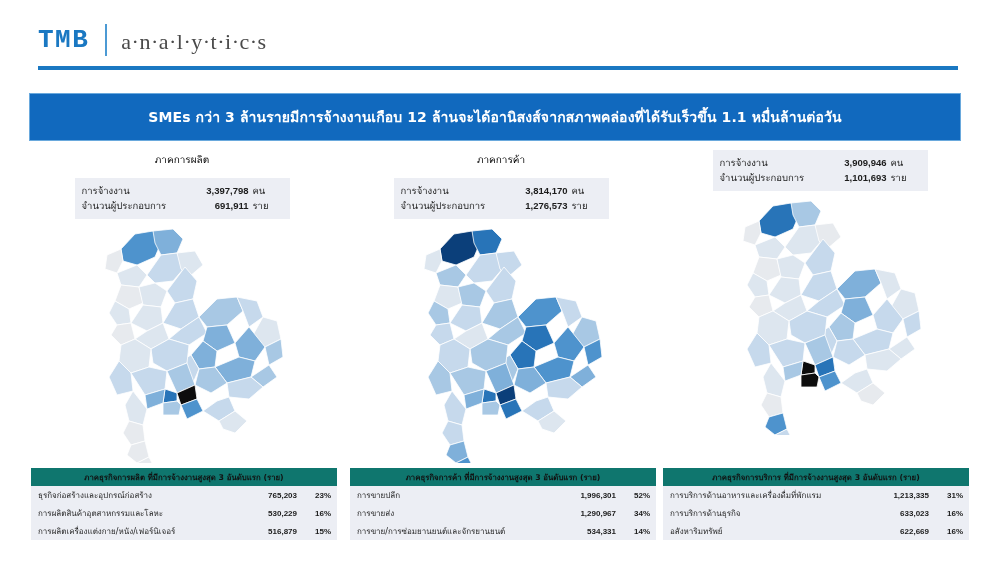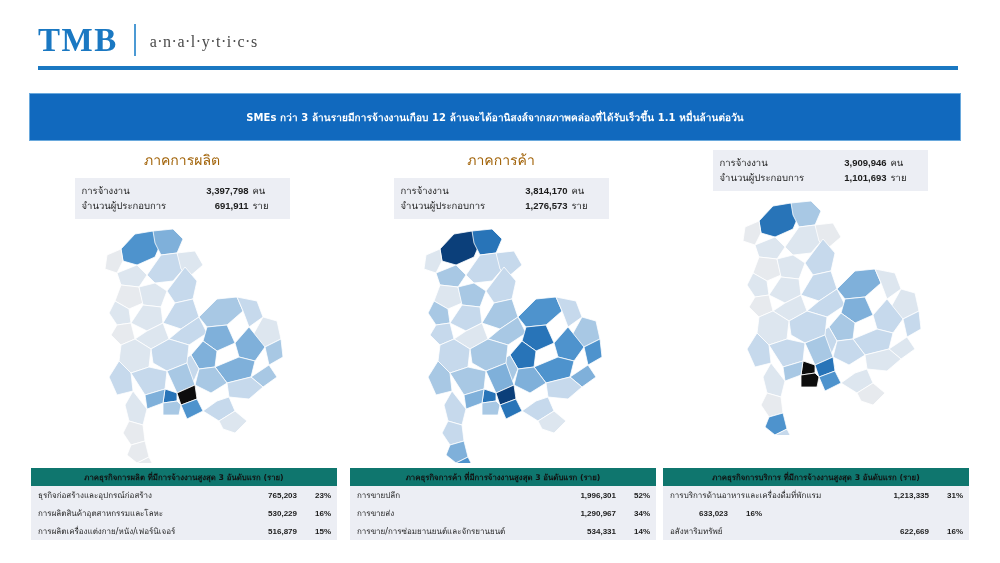--- a/index.html
+++ b/index.html
@@ -31,36 +31,36 @@
   }
   #logo-wrap {
     position: absolute;
     left: 38px;
     top: 22px;
     display: flex;
     align-items: center;
     height: 36px;
   }
   #logo-tmb {
-    font-family: Liberation Serif, serif;
-    font-weight: bold;
-    font-size: 33px;
+    font-family: Liberation Mono, monospace;
+    font-weight: bold;
+    font-size: 26px;
     letter-spacing: 1.5px;
     color: #1a78c2;
     line-height: 1;
   }
   #logo-divider {
     width: 2px;
     height: 32px;
     background: #4c9ad4;
     margin: 0 14px 0 16px;
   }
   #logo-analytics {
     font-family: "Liberation Serif", "DejaVu Serif", serif;
-    font-size: 16px;
+    font-size: 22px;
     color: #4a4a4a;
     letter-spacing: 0.5px;
     line-height: 1;
     padding-top: 4px;
   }
   #header-rule {
     position: absolute;
     left: 38px;
     top: 66px;
     width: 920px;
@@ -76,42 +76,42 @@
     width: 930px;
     height: 46px;
     background: #1169be;
     display: flex;
     align-items: center;
     justify-content: center;
     box-shadow: 0 0 0 1px #6aa9dd;
   }
   #banner-text {
     color: #ffffff;
-    font-size: 10px;
+    font-size: 14px;
     font-weight: bold;
     letter-spacing: 0.1px;
     text-align: center;
     padding: 0 10px;
     white-space: nowrap;
   }
 
   
   .column {
     position: absolute;
     top: 150px;
     width: 320px;
   }
   #col-0 { left: 22px; }
   #col-1 { left: 341px; }
   #col-2 { left: 660px; }
 
   .col-title {
     text-align: center;
-    font-size: 14px;
-    color: #a16207;
+    font-size: 10px;
+    color: #000000;
     font-weight: normal;
     margin-bottom: 8px;
     height: 20px;
     line-height: 20px;
   }
 
   .stat-box {
     margin: 0 auto;
     width: 215px;
     background: #eceef4;
@@ -447,20 +447,21 @@
   </div>
 
   <div class="rank-table" id="tbl-2">
     <div class="rank-head">ภาคธุรกิจการบริการ ที่มีการจ้างงานสูงสุด 3 อันดับแรก (ราย)</div>
     <div class="rank-row">
       <span class="rank-name">การบริการด้านอาหารและเครื่องดื่มที่พักแรม</span>
       <span class="rank-val">1,213,335</span>
       <span class="rank-pct">31%</span>
     </div>
     <div class="rank-row">
+      <span class="rank-name">การบริการด้านธุรกิจ</span>
       <span class="rank-val">633,023</span>
       <span class="rank-pct">16%</span>
     </div>
     <div class="rank-row">
       <span class="rank-name">อสังหาริมทรัพย์</span>
       <span class="rank-val">622,669</span>
       <span class="rank-pct">16%</span>
     </div>
   </div>
 

